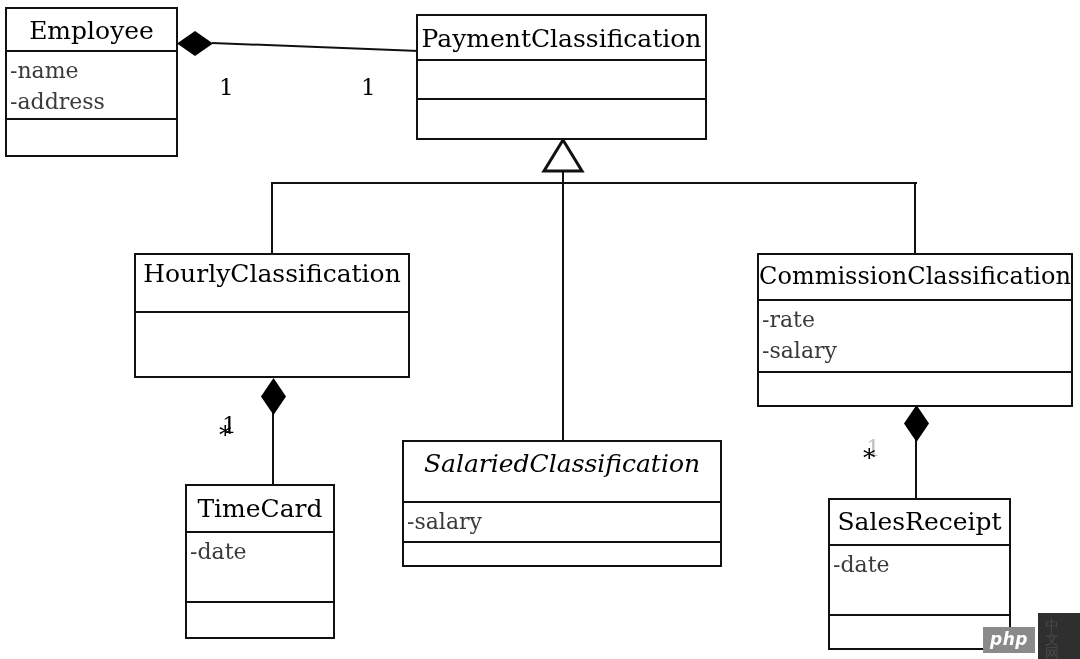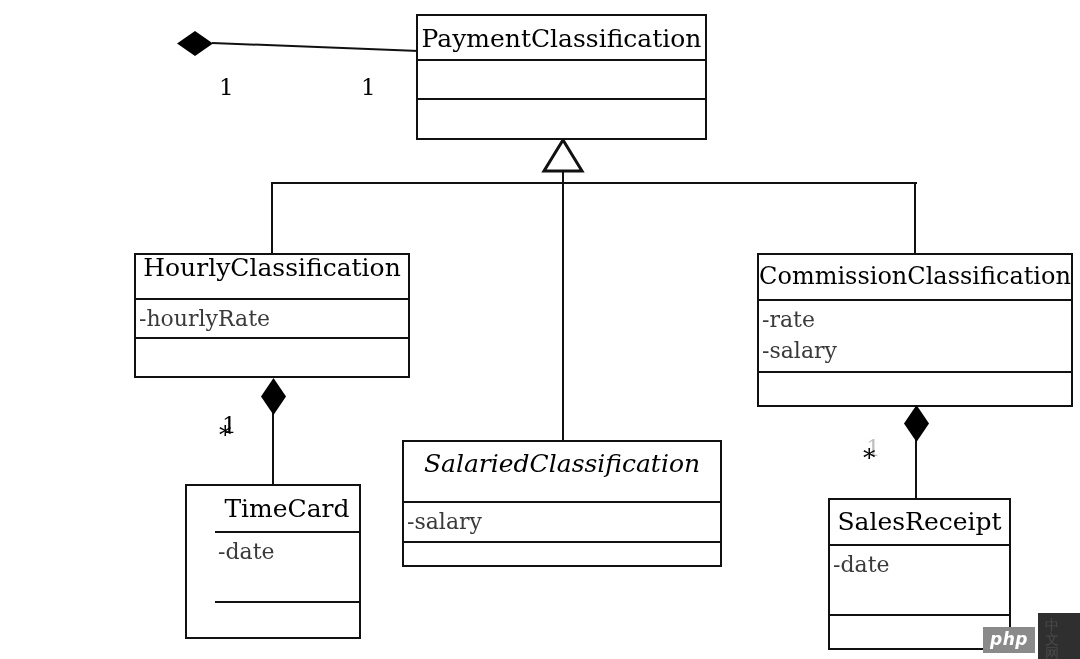--- a/index.html
+++ b/index.html
@@ -136,35 +136,42 @@
     padding: 5px 6px 6px 7px;
     margin-left: 3px;
     letter-spacing: 1px;
   }
 </style>
 </head>
 <body>
 
 <div id="canvas">
 
+  <div class="uml-class" style="left:5px; top:7px; width:173px; height:150px;">
+    <div class="compartment" style="height:41px; padding-top:9px;">
+      <div class="class-title">Employee</div>
+    </div>
+    <div class="compartment sep attr-list" style="height:68px;">
+      <div class="attr">-name</div>
+      <div class="attr">-address</div>
+    </div>
+    <div class="compartment sep" style="height:37px;"></div>
+  </div>
 
   <div class="uml-class" style="left:416px; top:14px; width:291px; height:126px;">
     <div class="compartment" style="height:43px; padding-top:10px;">
       <div class="class-title">PaymentClassification</div>
     </div>
     <div class="compartment sep" style="height:39px;"></div>
     <div class="compartment sep" style="height:38px;"></div>
   </div>
 
   <div class="uml-class" style="left:134px; top:253px; width:276px; height:125px;">
-    <div class="compartment" style="height:43px; padding-top:0;">
+    <div class="compartment" style="height:56px; padding-top:6px;">
       <div class="class-title">HourlyClassification</div>
-    </div>
-    <div class="compartment sep attr-list" style="height:39px;">
-      <div class="attr">-hourlyRate</div>
     </div>
     <div class="compartment sep" style="height:38px;"></div>
   </div>
 
   <div class="uml-class" style="left:402px; top:440px; width:320px; height:127px;">
     <div class="compartment" style="height:59px; padding-top:9px;font-style:italic;">
       <div class="class-title">SalariedClassification</div>
     </div>
     <div class="compartment sep attr-list" style="height:40px;">
       <div class="attr">-salary</div>
@@ -176,21 +183,21 @@
     <div class="compartment" style="height:44px; padding-top:9px;">
       <div class="class-title small-fit">CommissionClassification</div>
     </div>
     <div class="compartment sep attr-list" style="height:72px;">
       <div class="attr">-rate</div>
       <div class="attr">-salary</div>
     </div>
     <div class="compartment sep" style="height:38px;"></div>
   </div>
 
-  <div class="uml-class" style="left:185px; top:484px; width:176px; height:155px;padding-left:28px;">
+  <div class="uml-class" style="left:185px; top:484px; width:150px; height:155px;">
     <div class="compartment" style="height:45px; padding-top:10px;">
       <div class="class-title">TimeCard</div>
     </div>
     <div class="compartment sep attr-list" style="height:70px;">
       <div class="attr">-date</div>
     </div>
     <div class="compartment sep" style="height:39px;"></div>
   </div>
 
   <div class="uml-class" style="left:828px; top:498px; width:183px; height:152px;">

